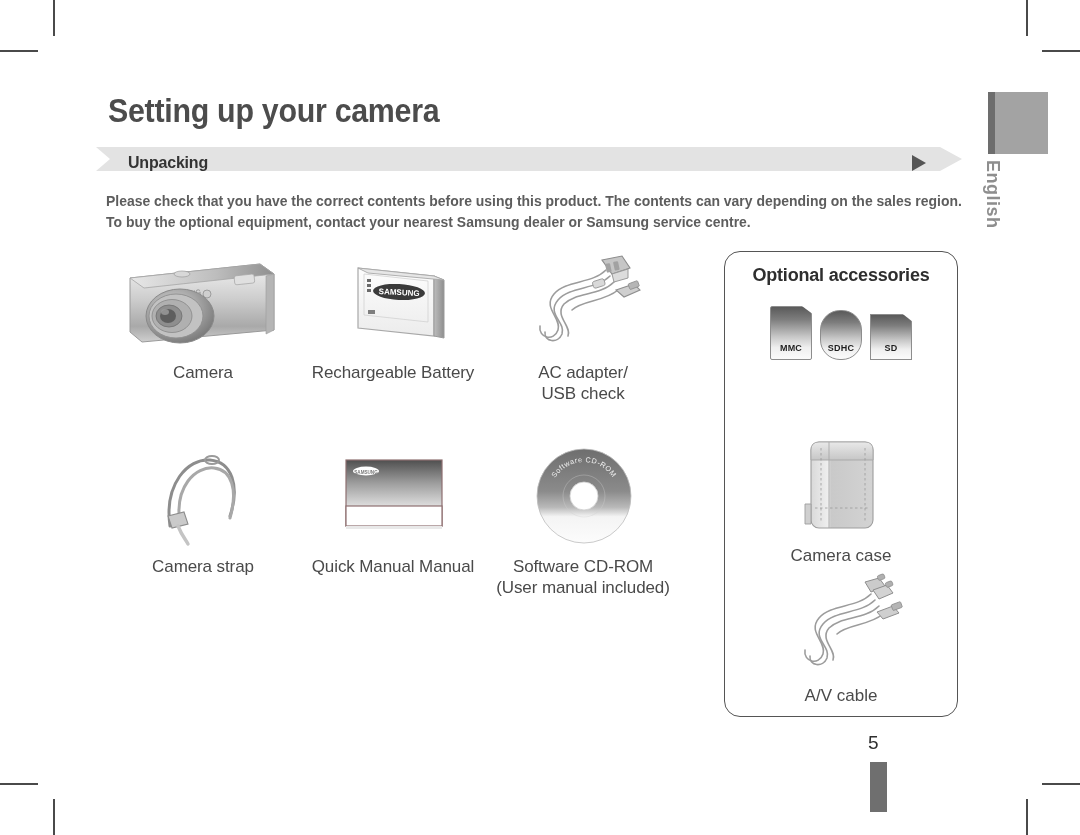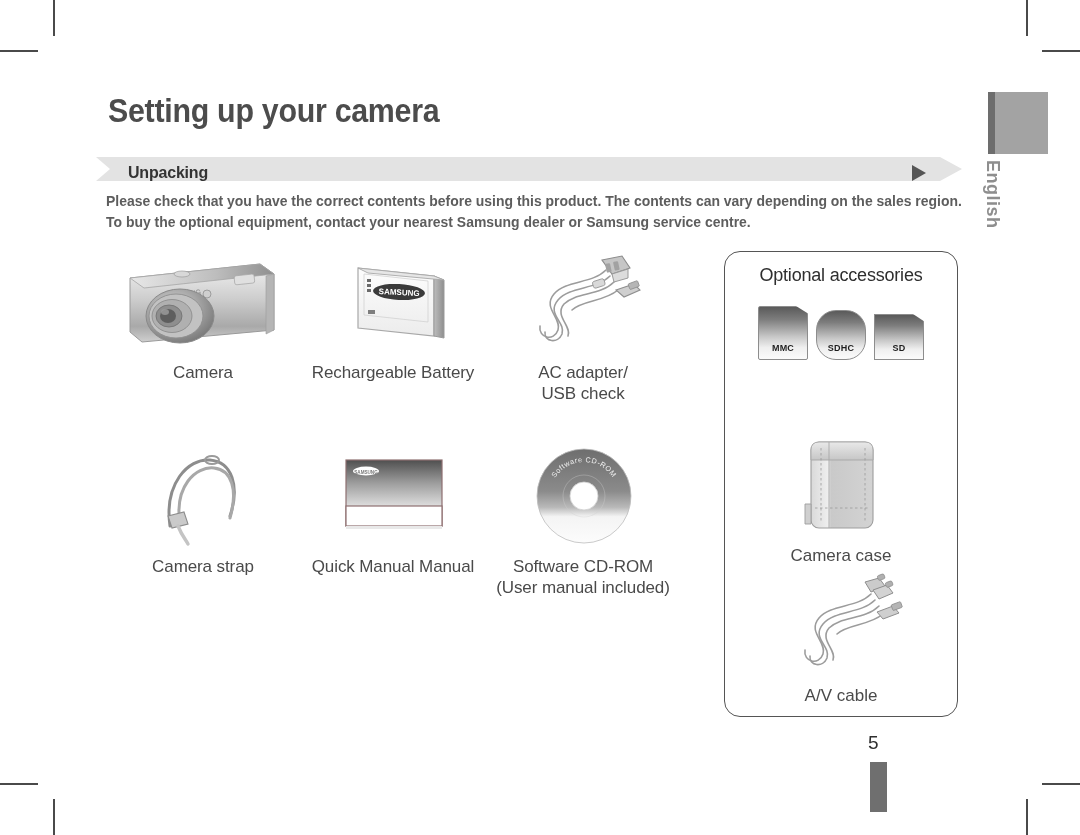--- a/index.html
+++ b/index.html
@@ -51,21 +51,20 @@
     white-space: nowrap;
   }
 
   
   .section-bar {
     position: absolute;
     left: 96px;
     top: 147px;
     width: 866px;
     height: 24px;
-    margin-top: 10px;
   }
   .section-bar .bar-shape {
     position: absolute;
     inset: 0;
     background: #e3e3e3;
     clip-path: polygon(0 0, 14px 50%, 0 100%, calc(100% - 22px) 100%, 100% 50%, calc(100% - 22px) 0);
   }
   .section-bar .bar-label {
     position: absolute;
     left: 32px;
@@ -139,21 +138,21 @@
     border: 1.6px solid #555555;
     border-radius: 16px;
     background: #ffffff;
   }
   .optional-title {
     position: absolute;
     left: 0; right: 0;
     top: 13px;
     text-align: center;
     font-size: 18px;
-    font-weight: normal;
+    font-weight: bold;
     color: #2e2e2e;
     letter-spacing: -0.2px;
   }
   .opt-item {
     position: absolute;
     left: 0; right: 0;
     text-align: center;
   }
   .opt-cards { top: 52px; }
   .opt-case  { top: 180px; }
@@ -169,21 +168,20 @@
     align-items: flex-end;
     gap: 8px;
     height: 56px;
   }
 
   
   .card {
     position: relative;
     border: 1px solid #8d8d8d;
     background: linear-gradient(to bottom, #5a5a5a 0%, #7d7d7d 24%, #c9c9c9 58%, #efefef 78%, #fbfbfb 100%);
-    padding-left: 8px;
   }
   .card .card-label {
     position: absolute;
     left: 0; right: 0;
     bottom: 6px;
     text-align: center;
     font-size: 9px;
     font-weight: bold;
     color: #1d1d1d;
     letter-spacing: 0.2px;

